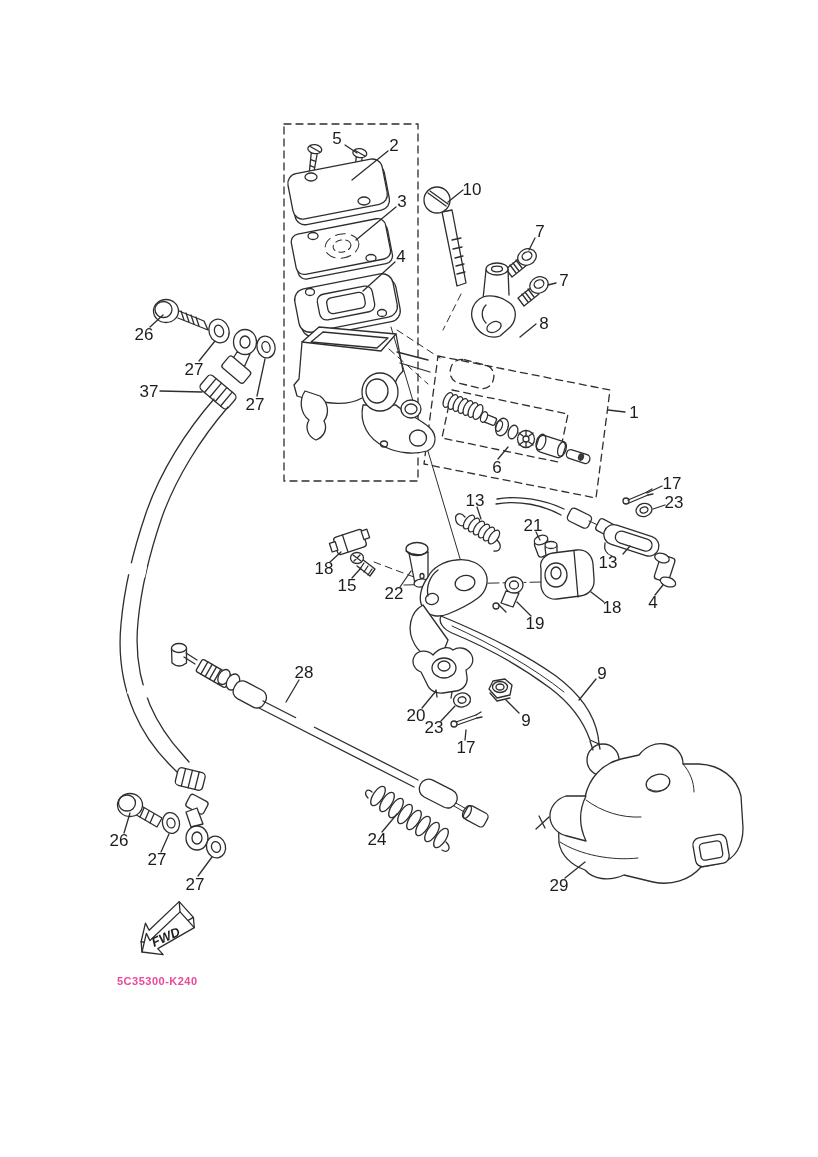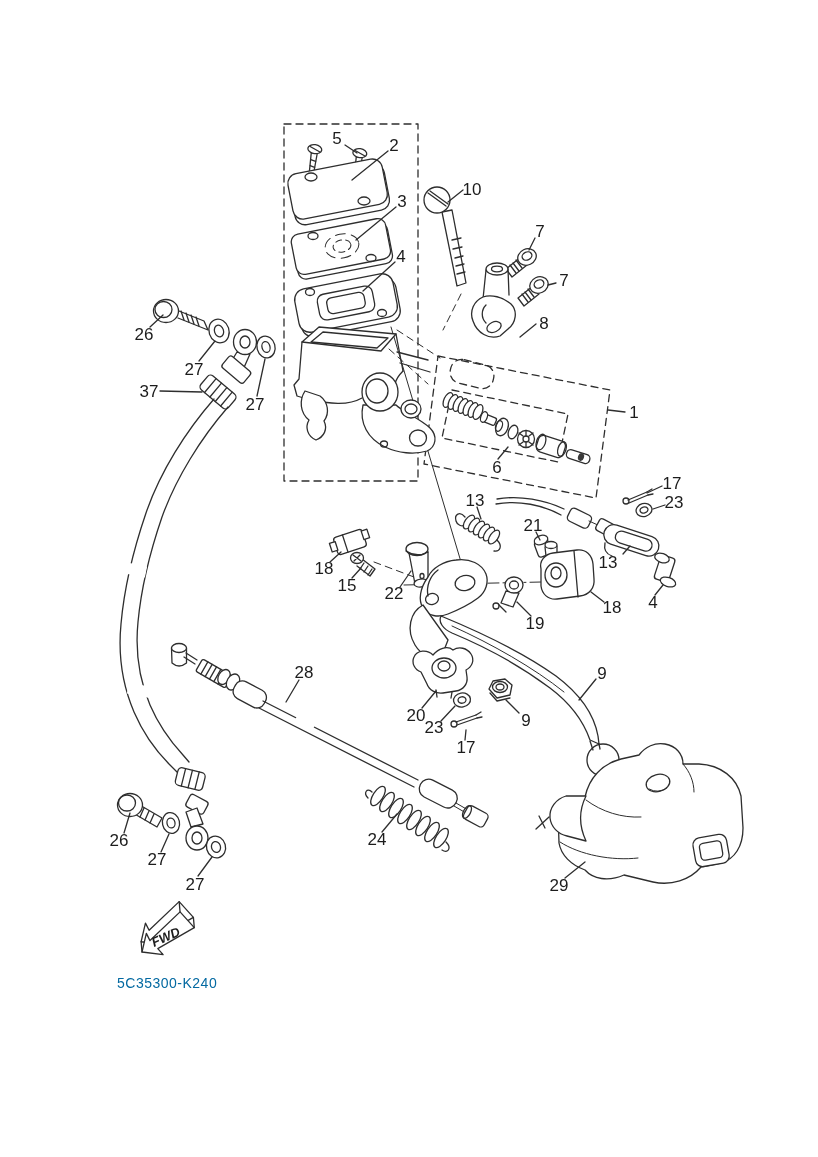--- a/index.html
+++ b/index.html
@@ -10,22 +10,22 @@
      stroke:#2e2e2e;stroke-width:1.3;fill:none;stroke-linecap:round;stroke-linejoin:round;}
   svg .f{fill:#ffffff;}
   svg .d{stroke-dasharray:7 5;}
   svg .dd{stroke-dasharray:11 4 2 4;}
   svg .thin{stroke-width:1;}
   svg .wh{stroke:#ffffff;stroke-width:11;stroke-linecap:butt;}
   svg .dk{fill:#3a3a3a;stroke:none;}
   svg text{fill:#1c1c1c;stroke:none;font-family:"Liberation Sans",sans-serif;}
   .callout{position:absolute;transform:translate(-50%,-50%);font-size:17px;line-height:1;
            color:#1c1c1c;white-space:nowrap;}
-  .drawing-code{position:absolute;left:117px;top:975px;font-size:14px;font-weight:normal;
-           letter-spacing:.5px;color:#0369a1;}
+  .drawing-code{position:absolute;left:117px;top:975px;font-size:11px;font-weight:bold;
+           letter-spacing:.5px;color:#ec4899;}
 </style>
 </head>
 <body>
 
 <div class="stage">
 
 <svg width="818" height="1157" viewBox="0 0 818 1157">
 
   <g>
     <line class="thin" x1="391" y1="327" x2="464" y2="572"></line>

